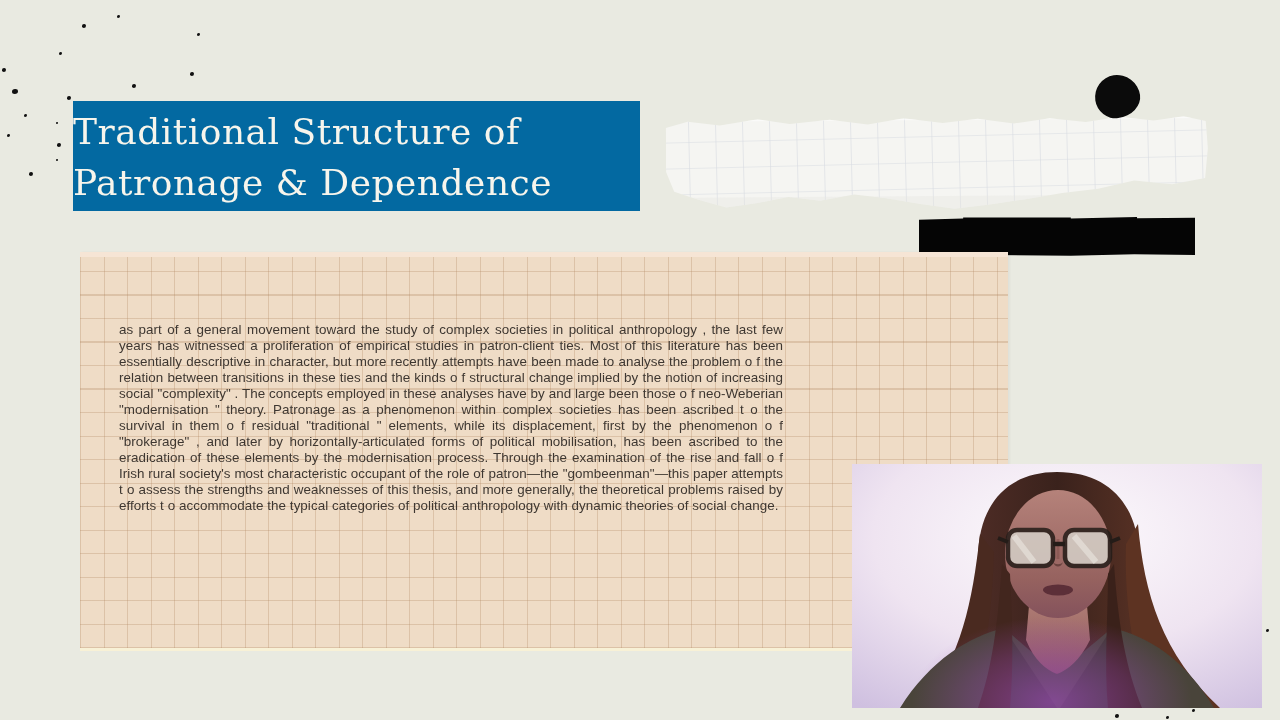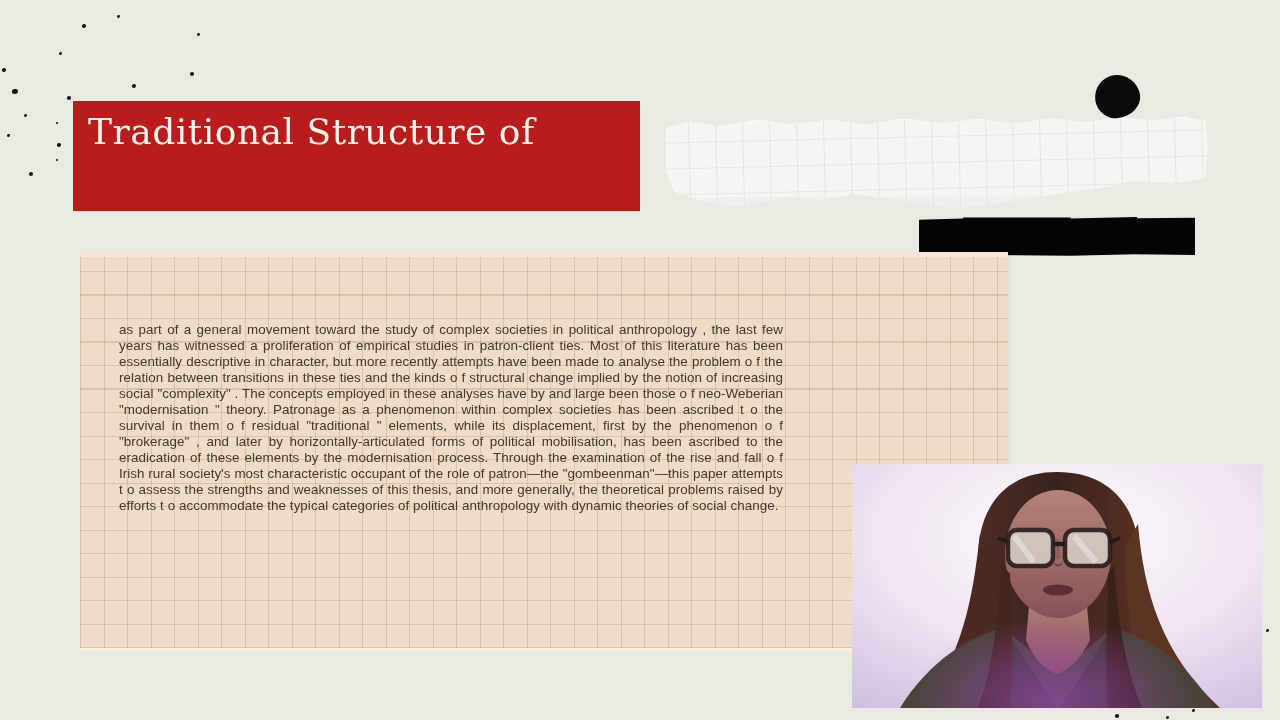--- a/index.html
+++ b/index.html
@@ -5,21 +5,21 @@
   html,body{margin:0;padding:0;}
   body{font-family:"Liberation Sans",sans-serif;background:#e9eae1;}
   #canvas{position:relative;width:1280px;height:720px;background:#e9eae1;overflow:hidden;}
 
   
   .spk{position:absolute;background:#111;border-radius:50% 42% 55% 45%;}
 
   
   #title-box{
     position:absolute;left:73px;top:101px;width:567px;height:110px;
-    background:#b91c1c;box-sizing:border-box;padding:5px 0 0 15px;
+    background:#0369a1;box-sizing:border-box;padding:5px 0 0 0;
   }
   #title-box .tl{
     font-family:"DejaVu Serif",serif;font-weight:500;color:#f7f5ec;
     font-size:36px;line-height:51px;letter-spacing:.5px;white-space:nowrap;
   }
 
   
   #torn-paper{position:absolute;left:662px;top:110px;width:548px;height:104px;transform:rotate(-.4deg);}
 
   
@@ -78,20 +78,21 @@
   <div class="spk" style="left:29px;top:172px;width:4px;height:4px"></div>
   <div class="spk" style="left:1266px;top:629px;width:3px;height:3px"></div>
   <div class="spk" style="left:1124px;top:704px;width:3px;height:3px"></div>
   <div class="spk" style="left:1192px;top:709px;width:3px;height:3px"></div>
   <div class="spk" style="left:1243px;top:705px;width:3px;height:3px"></div>
   <div class="spk" style="left:1115px;top:714px;width:4px;height:4px"></div>
   <div class="spk" style="left:1166px;top:716px;width:3px;height:3px"></div>
 
   <div id="title-box">
     <div class="tl">Traditional Structure of</div>
+    <div class="tl">Patronage &amp; Dependence</div>
   </div>
 
   <div id="torn-paper">
     <svg width="548" height="104" viewBox="0 0 548 104">
       <defs>
         <pattern id="ggrid" width="27" height="26" patternUnits="userSpaceOnUse">
           <path d="M27 0 L0 0 0 26" fill="none" stroke="#d7dbe1" stroke-width="1.2"></path>
         </pattern>
         <clipPath id="tornClip">
           <path d="M4,16 L26,10 L58,14 L96,8 L128,13 L168,9 L206,14 L242,8 L281,13 L316,9 L352,14 L388,9 L424,13 L458,8 L492,12 L522,8 L544,13

